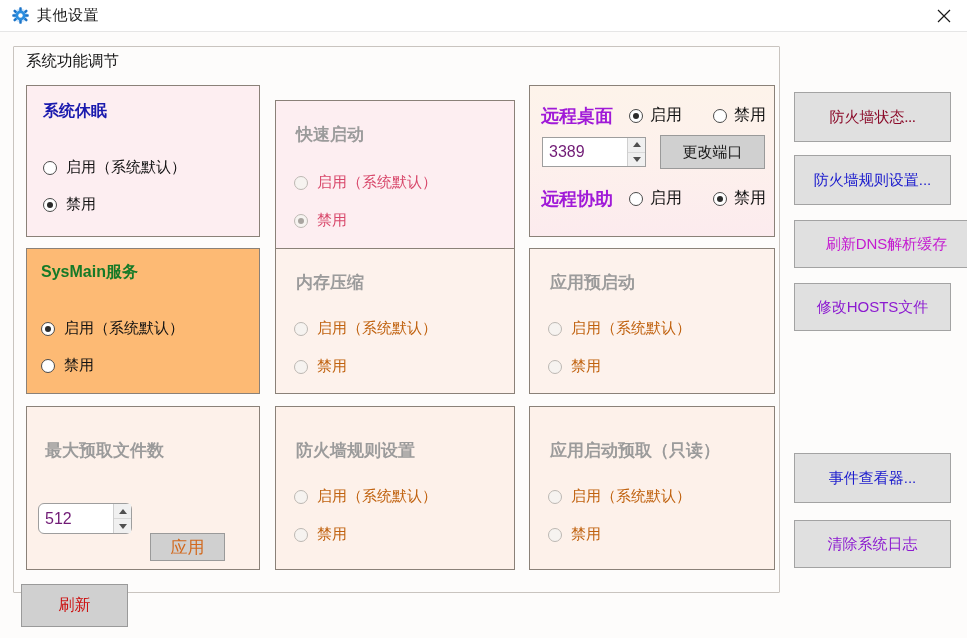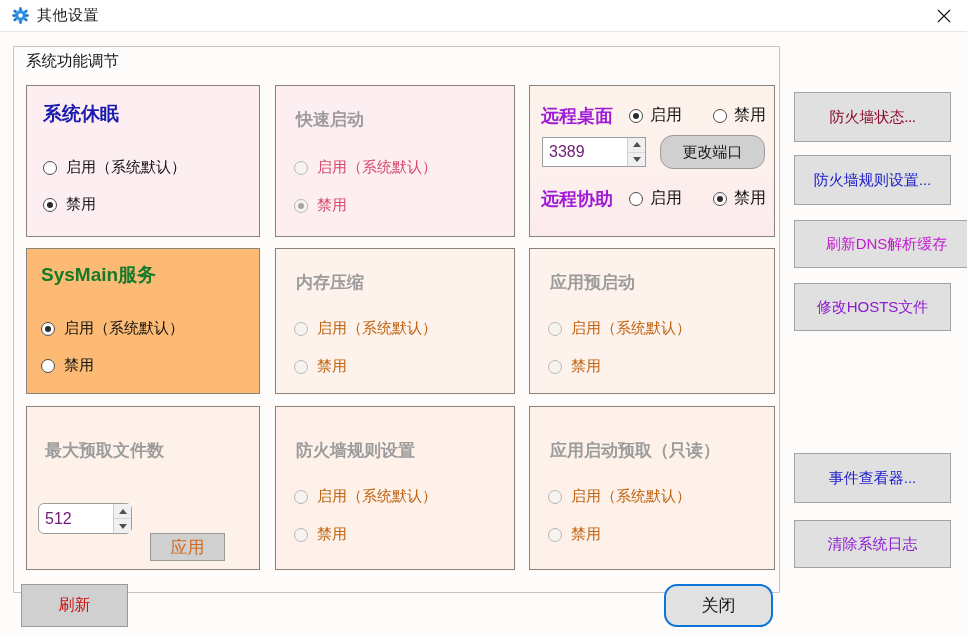--- a/index.html
+++ b/index.html
@@ -44,32 +44,32 @@
     font-size:15.5px; color:#141414;
   }
 
   
   .panel {
     position:absolute;
     border:1px solid #8a8178;
     box-sizing:border-box;
   }
   .p-pink      { background:#fdeef1; }
-  .p-pink2     { background:#fdeef1; }
+  .p-pink2     { background:#fdeef1;margin-top:15px; }
   .p-grad      { background:linear-gradient(180deg,#fdf3ea 0%, #fdf1ec 45%, #fcebee 100%); }
   .p-cream     { background:#fdba74; }
   .p-peach     { background:#fdf2ec; }
   .p-peach2    { background:#fdf1ea; }
 
   .p-title {
     position:absolute;
     font-weight:bold;
     white-space:nowrap;
   }
-  .t-big   { font-size:19px; }
+  .t-big   { font-size:16px; }
   .t-mid   { font-size:17px; }
   .t-grey  { color:#9b9b9b; }
   .t-blue  { color:#1a1aae; }
   .t-green { color:#157a27; }
   .t-purple{ color:#a01ad8; }
 
   
   .radio-row {
     position:absolute; display:flex; align-items:center; white-space:nowrap;
   }
@@ -132,21 +132,21 @@
   .btn.grey-strong { background:#d0d0d0; border:1px solid #9a9a9a; }
   .btn.focus {
     background:#e1e1e1; border:2px solid #0a74d8;
   }
   .c-maroon { color:#8b0b2a; }
   .c-blue   { color:#1a1acd; }
   .c-magenta{ color:#c41ad0; }
   .c-purple { color:#8c1ad0; }
   .c-red    { color:#cc1111; }
   .c-orange { color:#d2691e; }
-  .c-black  { color:#151515;border-radius:13px; }
+  .c-black  { color:#151515; }
 </style>
 </head>
 <body>
 
 <div id="app">
 
   <div class="titlebar">
     <span class="title-icon">
       <svg width="17" height="17" viewBox="0 0 17 17">
         <circle cx="8.5" cy="8.5" r="7" fill="#cfe6fa"></circle>
@@ -315,15 +315,14 @@
   </div>
 
   <div class="btn flat c-maroon" style="left:794px; top:92px;  width:157px; height:50px;font-family:Liberation Serif, serif;">防火墙状态...</div>
   <div class="btn flat c-blue" style="left:794px; top:155px; width:157px; height:50px;">防火墙规则设置...</div>
   <div class="btn flat c-magenta" style="left:794px; top:220px; width:185px; height:48px;">刷新DNS解析缓存</div>
   <div class="btn flat c-purple" style="left:794px; top:283px; width:157px; height:48px;">修改HOSTS文件</div>
   <div class="btn flat c-blue" style="left:794px; top:453px; width:157px; height:50px;">事件查看器...</div>
   <div class="btn flat c-purple" style="left:794px; top:520px; width:157px; height:48px;">清除系统日志</div>
 
   <div class="btn grey-strong c-red" style="left:21px; top:584px; width:107px; height:43px; font-size:16px;">刷新</div>
-  <div class="btn focus c-black" style="left:664px; top:584px; width:109px; height:43px; font-size:17px;">关闭</div>
 
 </div>
 
 </body></html>

